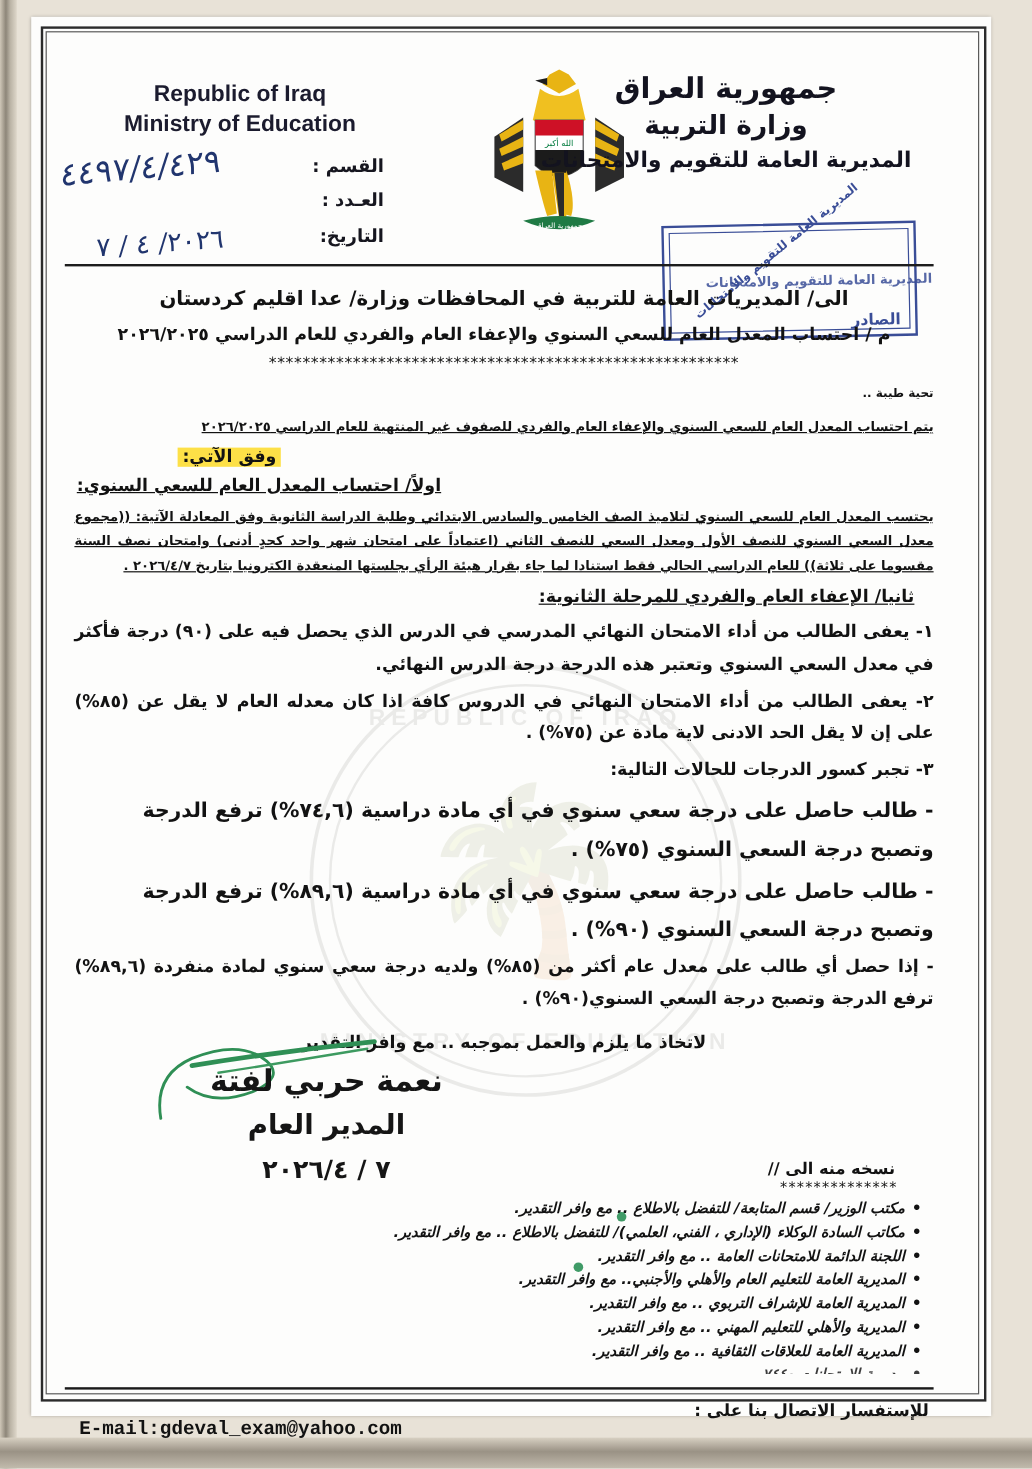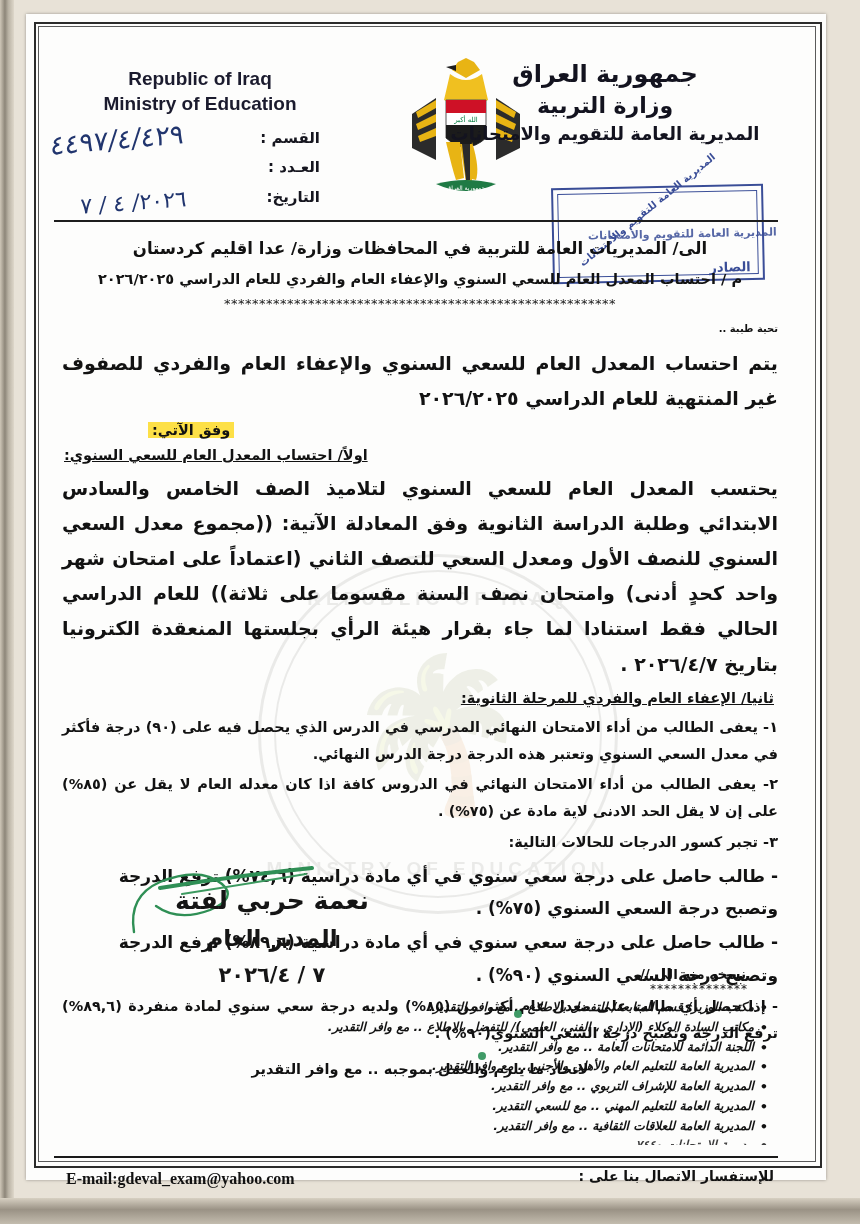--- a/index.html
+++ b/index.html
@@ -254,43 +254,44 @@
     overflow: hidden;
     white-space: nowrap;
     font-family: "DejaVu Sans", sans-serif;
   }
   .greet {
     font-size: 10px;
     font-weight: bold;
     margin: 4px 0 12px 0;
   }
   .para {
-    font-size: 19px;
+    font-size: 11px;
     font-weight: bold;
     line-height: 1.85;
     text-align: justify;
     margin-bottom: 4px;
+    text-decoration: underline;
   }
   .para-just {
     text-align: justify;
     text-align-last: right;
   }
   .wafq {
     display: inline-block;
     background: #fde047;
     padding: 0 4px;
     font-size: 14.5px;
     font-weight: bold;
   }
   .wafq-wrap { text-align: left; margin: 2px 0 8px 0; padding-left: 86px; }
   .sec-title {
     font-size: 14.5px;
     font-weight: bold;
     text-decoration: underline;
-    margin: 8px 4px 8px 0;
+    margin: 8px 16px 8px 0;
     text-align: left;
     padding-left: 2px;
   }
   .sec-title-r { text-align: right; }
   .item {
     font-size: 14.5px;
     font-weight: bold;
     line-height: 1.85;
     margin-bottom: 4px;
     text-align: justify;
@@ -415,22 +416,22 @@
   .footer {
     position: absolute;
     left: 36px;
     top: 1152px;
     width: 716px;
     height: 30px;
   }
   .foot-email {
     position: absolute;
     left: 4px;
-    top: 4px;
-    font-family: Liberation Serif, serif;
+    top: 16px;
+    font-family: Liberation Mono, monospace;
     font-size: 16px;
     font-weight: bold;
     color: #121212;
   }
   .foot-ar {
     position: absolute;
     right: 4px;
     top: 2px;
     direction: rtl;
     font-size: 14px;
@@ -581,21 +582,21 @@
 
     <div class="cc">
       <div class="cc-head">نسخه منه الى  //</div>
       <div class="cc-stars">**************</div>
       <ul>
         <li>مكتب الوزير/ قسم المتابعة/ للتفضل بالاطلاع .. مع وافر التقدير.</li>
         <li>مكاتب السادة الوكلاء (الإداري ، الفني، العلمي)/ للتفضل بالاطلاع .. مع وافر التقدير.</li>
         <li>اللجنة الدائمة للامتحانات العامة .. مع وافر التقدير.</li>
         <li>المديرية العامة للتعليم العام والأهلي والأجنبي.. مع وافر التقدير.</li>
         <li>المديرية العامة للإشراف التربوي .. مع وافر التقدير.</li>
-        <li>المديرية العامة للتعليم المهني .. مع للسعي التقدير.</li>
+        <li>المديرية والأهلي للتعليم المهني .. مع وافر التقدير.</li>
         <li>المديرية العامة للعلاقات الثقافية .. مع وافر التقدير.</li>
         <li class="clipped">مديرية الامتحانات ٧٤٤٠</li>
       </ul>
       <div class="ink-dot" style="left:128px; top:44px;"></div>
       <div class="ink-dot" style="left:92px; top:86px;"></div>
     </div>
 
     <div class="foot-rule"></div>
     <div class="footer">
       <div class="foot-email">E-mail:gdeval_exam@yahoo.com</div>

